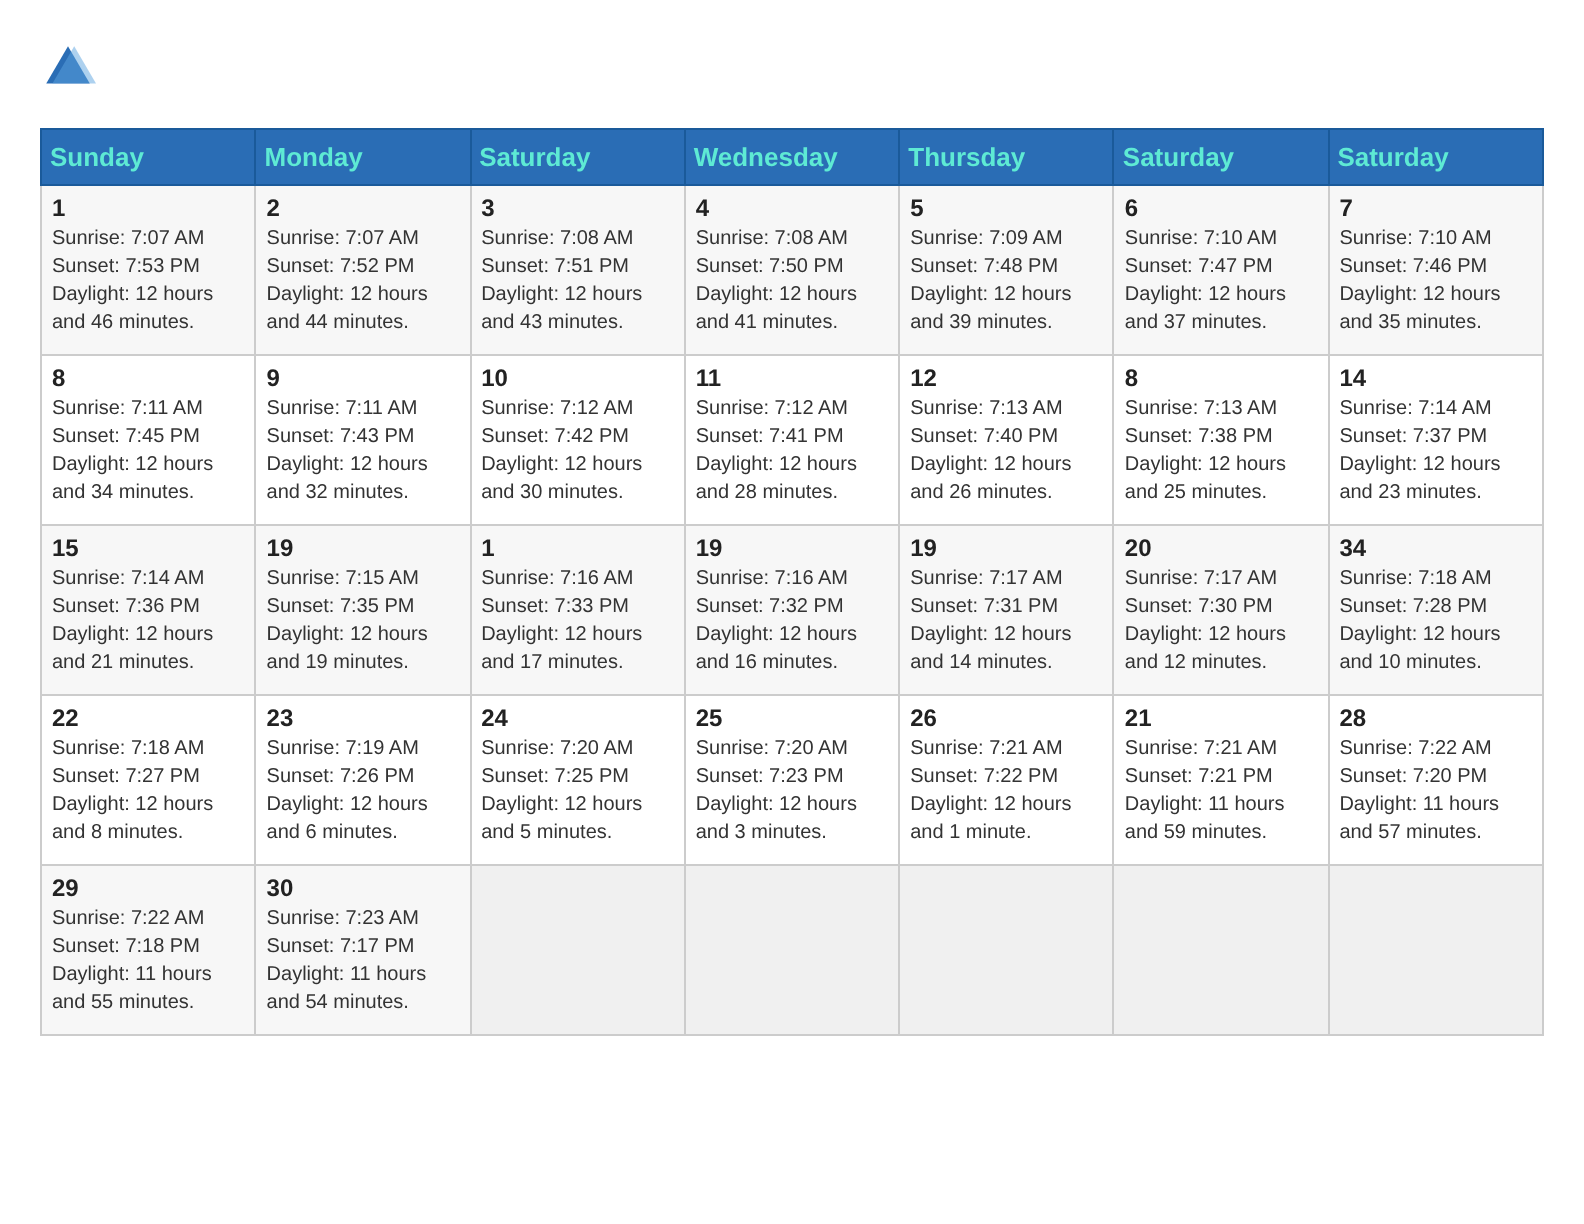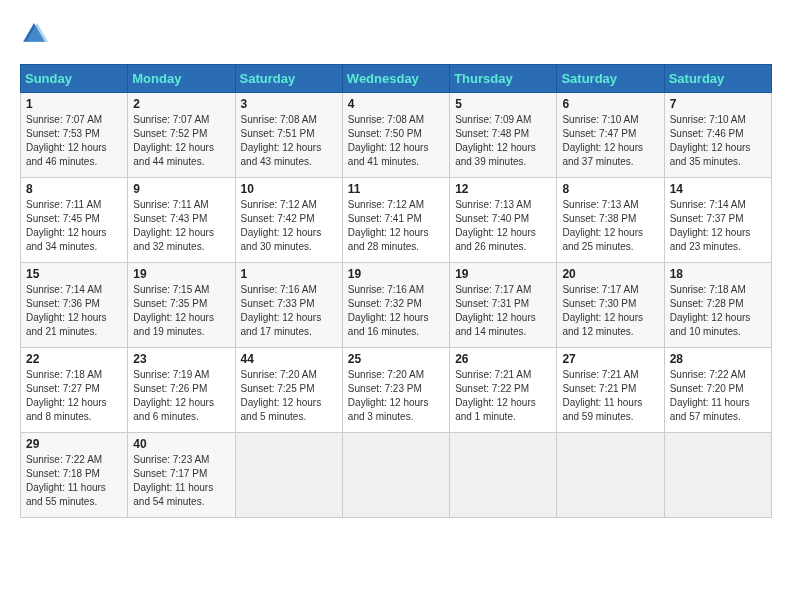--- a/index.html
+++ b/index.html
@@ -209,61 +209,61 @@
         </td>
         <td>
           <span class="day-num">19</span>
           <div class="day-info">Sunrise: 7:17 AM<br>Sunset: 7:31 PM<br>Daylight: 12 hours and 14 minutes.</div>
         </td>
         <td>
           <span class="day-num">20</span>
           <div class="day-info">Sunrise: 7:17 AM<br>Sunset: 7:30 PM<br>Daylight: 12 hours and 12 minutes.</div>
         </td>
         <td>
-          <span class="day-num">18</span>
+          <span class="day-num">34</span>
           <div class="day-info">Sunrise: 7:18 AM<br>Sunset: 7:28 PM<br>Daylight: 12 hours and 10 minutes.</div>
         </td>
       </tr>
       <tr>
         <td>
           <span class="day-num">22</span>
           <div class="day-info">Sunrise: 7:18 AM<br>Sunset: 7:27 PM<br>Daylight: 12 hours and 8 minutes.</div>
         </td>
         <td>
           <span class="day-num">23</span>
           <div class="day-info">Sunrise: 7:19 AM<br>Sunset: 7:26 PM<br>Daylight: 12 hours and 6 minutes.</div>
         </td>
         <td>
-          <span class="day-num">44</span>
+          <span class="day-num">24</span>
           <div class="day-info">Sunrise: 7:20 AM<br>Sunset: 7:25 PM<br>Daylight: 12 hours and 5 minutes.</div>
         </td>
         <td>
           <span class="day-num">25</span>
           <div class="day-info">Sunrise: 7:20 AM<br>Sunset: 7:23 PM<br>Daylight: 12 hours and 3 minutes.</div>
         </td>
         <td>
           <span class="day-num">26</span>
           <div class="day-info">Sunrise: 7:21 AM<br>Sunset: 7:22 PM<br>Daylight: 12 hours and 1 minute.</div>
         </td>
         <td>
-          <span class="day-num">27</span>
+          <span class="day-num">21</span>
           <div class="day-info">Sunrise: 7:21 AM<br>Sunset: 7:21 PM<br>Daylight: 11 hours and 59 minutes.</div>
         </td>
         <td>
           <span class="day-num">28</span>
           <div class="day-info">Sunrise: 7:22 AM<br>Sunset: 7:20 PM<br>Daylight: 11 hours and 57 minutes.</div>
         </td>
       </tr>
       <tr>
         <td>
           <span class="day-num">29</span>
           <div class="day-info">Sunrise: 7:22 AM<br>Sunset: 7:18 PM<br>Daylight: 11 hours and 55 minutes.</div>
         </td>
         <td>
-          <span class="day-num">40</span>
+          <span class="day-num">30</span>
           <div class="day-info">Sunrise: 7:23 AM<br>Sunset: 7:17 PM<br>Daylight: 11 hours and 54 minutes.</div>
         </td>
         <td class="empty-cell"></td>
         <td class="empty-cell"></td>
         <td class="empty-cell"></td>
         <td class="empty-cell"></td>
         <td class="empty-cell"></td>
       </tr>
     </tbody>
 </table>

